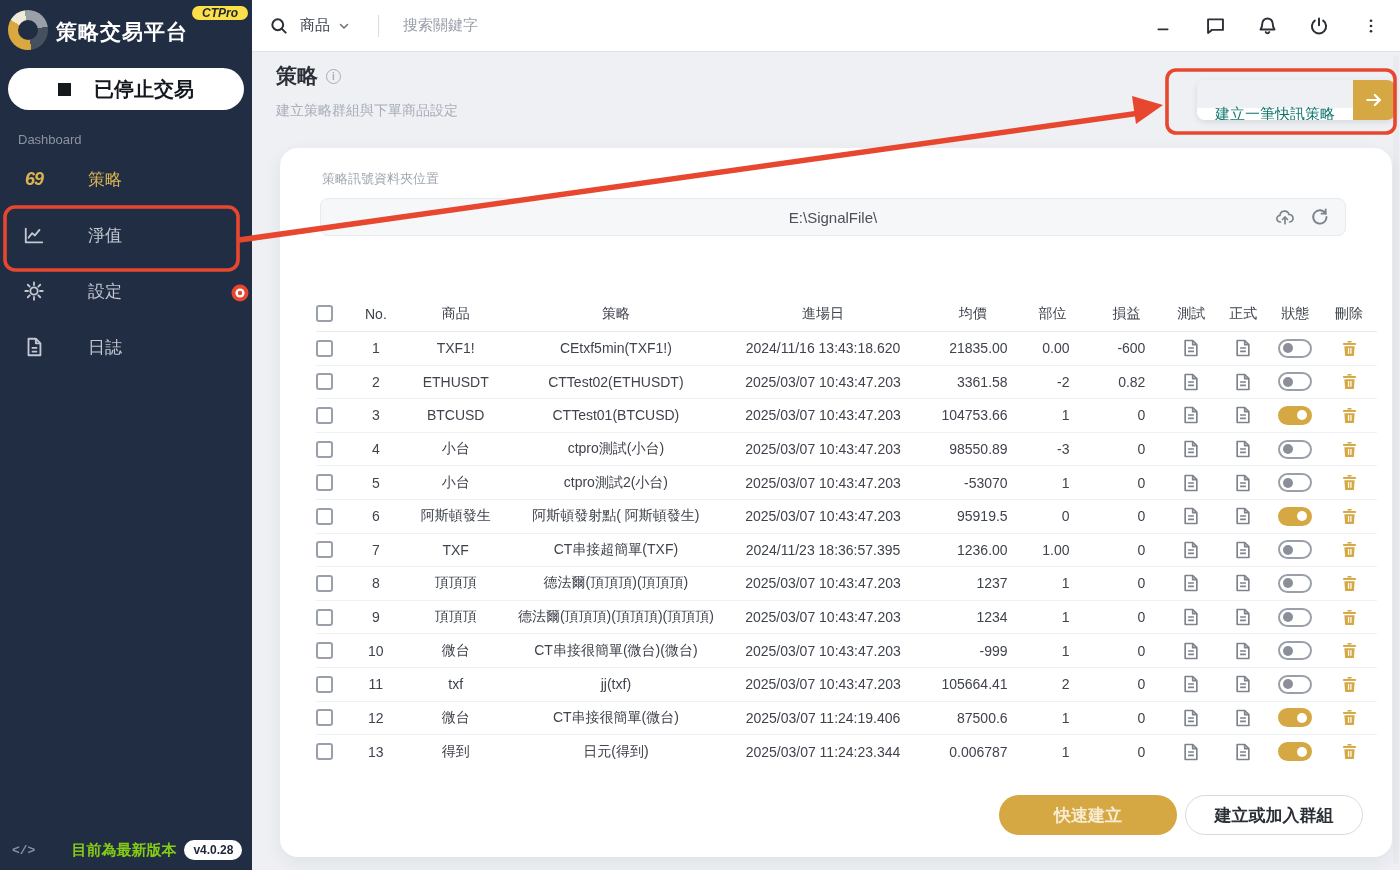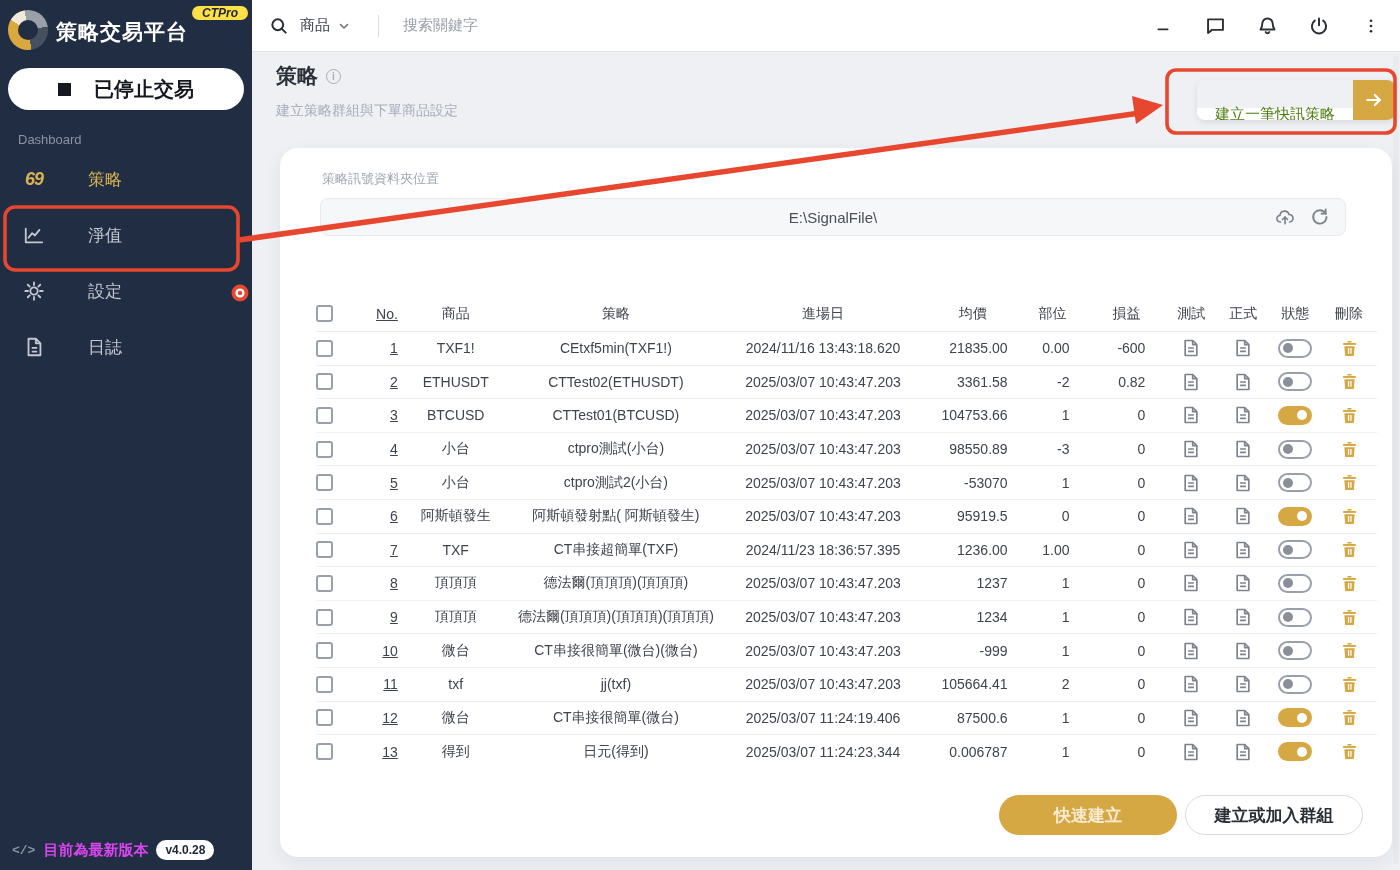--- a/index.html
+++ b/index.html
@@ -26,21 +26,21 @@
   .menu { list-style:none; }
   .menu-item { display:flex; align-items:center; height:56px; padding-left:22px; cursor:pointer;
     color:#c3c8d2; font-size:17px; }
   .menu-item .mi-icon { width:24px; height:24px; display:flex; align-items:center; justify-content:center; }
   .menu-item .mi-label { margin-left:42px; }
   .menu-item.active { color:#d8b253; }
   .strategy-glyph { font-weight:700; font-size:18px; letter-spacing:-1px; font-style:italic; }
   .side-footer { position:absolute; left:0; bottom:10px; width:100%; display:flex; align-items:center;
     padding-left:12px; gap:8px; }
   .code-glyph { color:#8b93a3; font-size:13px; font-weight:700; font-family:"Liberation Mono", monospace; }
-  .footer-text { color:#d946ef; font-size:15px; font-weight:700; }
+  .footer-text { color:#84cc16; font-size:15px; font-weight:700;margin-left:28px; }
   .version-badge { background:#fff; color:#1d2536; font-size:12px; font-weight:700;
     border-radius:11px; padding:3px 9px; }
 
   
   .topbar { position:absolute; left:252px; top:0; width:1148px; height:52px; background:#fff;
     border-bottom:1px solid #dfe2e7; display:flex; align-items:center; z-index:2; }
   .tb-left { display:flex; align-items:center; gap:10px; padding-left:16px; color:#3c414c; }
   .tb-filter { display:flex; align-items:center; gap:8px; font-size:15px; color:#3c414c; cursor:pointer; }
   .tb-divider { width:1px; height:22px; background:#d9dce1; margin:0 14px 0 18px; }
   .tb-placeholder { color:#9aa0ab; font-size:15px; }
@@ -51,42 +51,42 @@
   .page-header { position:absolute; left:276px; top:62px; z-index:2; }
   .ph-title-row { display:flex; align-items:center; gap:8px; }
   .ph-title { font-size:21px; font-weight:700; color:#2b2f38; }
   .info-icon { width:15px; height:15px; border-radius:50%; border:1.5px solid #a8adb8; color:#a8adb8;
     font-size:10px; display:flex; align-items:center; justify-content:center; font-weight:700; }
   .ph-subtitle { margin-top:12px; color:#a8adb8; font-size:14px; }
 
   .create-alert-btn { position:absolute; left:1197px; top:80px; height:40px; display:flex;
     border-radius:8px; box-shadow:0 2px 6px rgba(0,0,0,0.10); cursor:pointer; z-index:2; overflow:hidden; }
   .cab-label { background:#fff; display:flex; align-items:center; padding:0 18px;
-    font-size:15px; color:#4d7c0f; font-weight:400;margin-top:28px; }
+    font-size:15px; color:#0f766e; font-weight:400;margin-top:28px; }
   .cab-arrow { background:#d5a843; width:42px; display:flex; align-items:center; justify-content:center;
     color:#fff; font-size:18px; font-weight:700; }
 
   
   .card { position:absolute; left:280px; top:148px; width:1112px; height:709px; background:#fff;
     border-radius:18px; box-shadow:0 6px 18px rgba(30,40,60,0.07); z-index:1; }
   .sf-label { position:absolute; left:42px; top:22px; color:#a0a6b0; font-size:13px; }
   .path-row { position:absolute; left:40px; top:50px; width:1026px; height:38px; background:#f6f7f9;
     border:1px solid #e8eaee; border-radius:8px; display:flex; align-items:center; justify-content:flex-end; }
   .path-text { position:absolute; left:0; right:0; text-align:center; color:#4a4f58; font-size:15px; }
   .path-icons { display:flex; gap:14px; padding-right:16px; color:#7d828d; z-index:1; }
   .path-icons span { width:20px; height:20px; display:flex; cursor:pointer; }
 
   
   .table { position:absolute; left:36px; top:148px; width:1061px; }
   .trow { display:flex; align-items:center; height:33.6px; border-bottom:1px solid #eef0f3; }
   .trow.head { height:36px; border-bottom:1px solid #e7e9ee; color:#3a3f4a; font-size:14px; }
   .trow:last-child { border-bottom:none; }
   .c { font-size:14px; color:#3f434c; overflow:hidden; white-space:nowrap; }
   .col-check { width:38px; display:flex; align-items:center; }
-  .col-no { width:44px; text-align:right;text-decoration:underline; }
+  .col-no { width:44px; text-align:center; }
   .col-product { width:116px; text-align:center; }
   .col-strategy { width:205px; text-align:center; }
   .col-entry { width:210px; text-align:center; }
   .col-avg { width:90px; text-align:right; padding-right:10px; }
   .col-pos { width:70px; text-align:right; padding-right:18px; }
   .col-pnl { width:78px; text-align:right; padding-right:20px; }
   .col-icon { width:52px; display:flex; justify-content:center; align-items:center; }
   .col-del { width:56px; display:flex; justify-content:center; align-items:center; }
   .trow.head .col-avg, .trow.head .col-pos, .trow.head .col-pnl { text-align:center; padding-right:0; }
   .trow.head .col-icon, .trow.head .col-del { display:block; text-align:center; }

